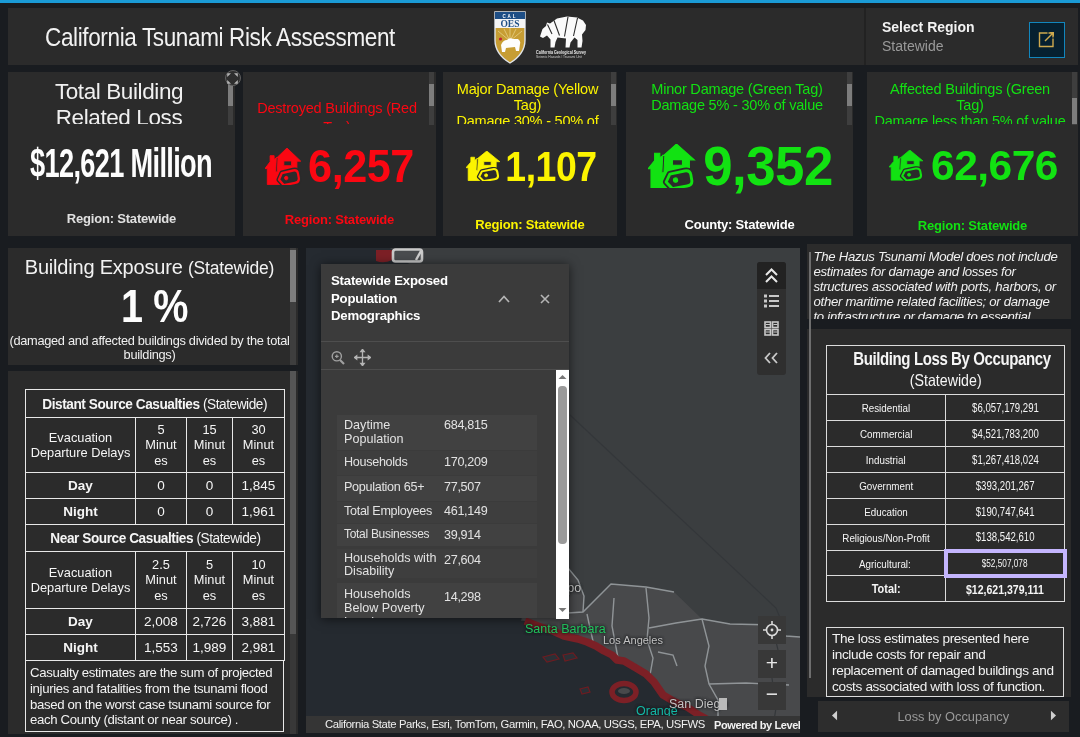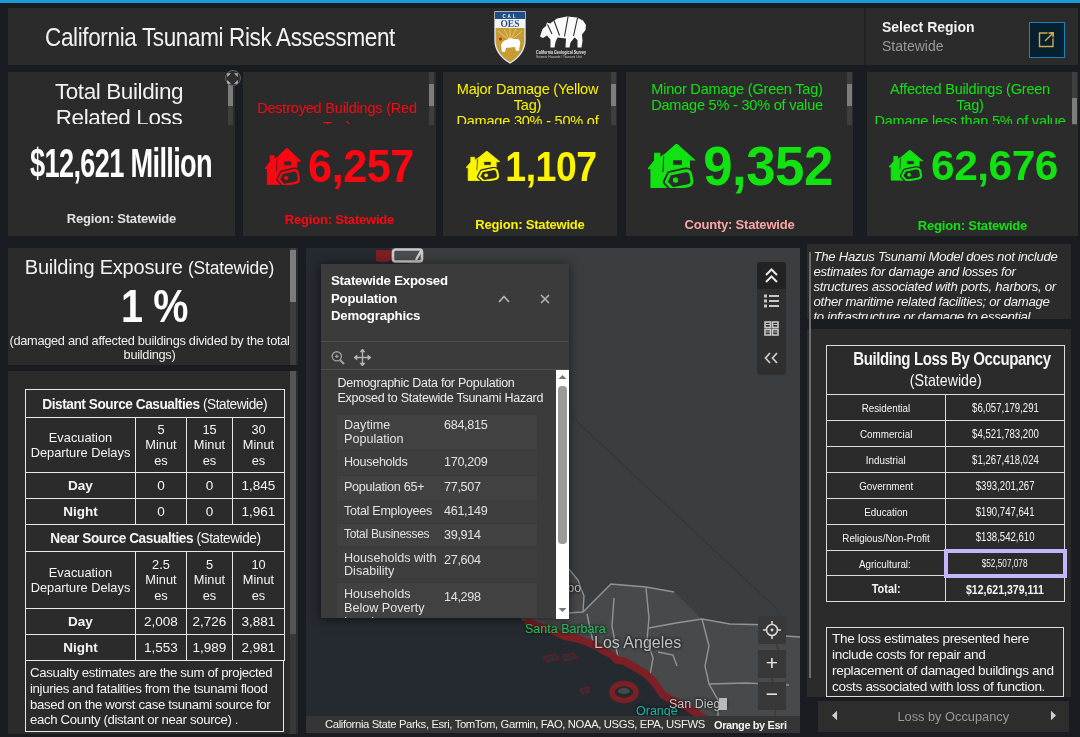--- a/index.html
+++ b/index.html
@@ -106,21 +106,21 @@
 <div class="abs ctr" style="left:400.5px; top:142px; width:300px; font-size:43px; font-weight:bold; color:#fcf400; transform:scaleX(0.87); letter-spacing:-0.5px; white-space:nowrap;">1,107</div>
 <div class="abs ctr" style="left:443px; top:217px; width:174px; font-size:13px; font-weight:bold; color:#fcf400; letter-spacing:-0.2px;">Region: Statewide</div>
 <div class="sb" style="left:611px; top:72px; width:5px; height:53px;"></div>
 <div class="sbt" style="left:611px; top:84px; width:5px; height:22px;"></div>
 
 <div class="abs ctr" style="left:626px; top:72px; width:222px; height:52px; overflow:hidden; color:#12e212; font-size:14.5px; line-height:16.2px; padding-top:9px; letter-spacing:-0.2px;">Minor Damage (Green Tag)<br>Damage 5% - 30% of value</div>
 <svg class="abs" style="left:648px; top:143.5px;" width="48" height="44.5" viewBox="0 0 45 41" preserveAspectRatio="none">
     <use href="#housetag" fill="#12e212" stroke="#12e212"></use>
   </svg>
 <div class="abs ctr" style="left:617.5px; top:133.5px; width:300px; font-size:55px; font-weight:bold; color:#12e212; transform:scaleX(0.96); letter-spacing:-0.5px; white-space:nowrap;">9,352</div>
-<div class="abs ctr" style="left:626px; top:217px; width:227px; font-size:13px; font-weight:bold; color:#fca5a5; letter-spacing:-0.2px;">County: Statewide</div>
+<div class="abs ctr" style="left:626px; top:217px; width:227px; font-size:13px; font-weight:bold; color:#ffffff; letter-spacing:-0.2px;">County: Statewide</div>
 <div class="sb" style="left:847px; top:72px; width:5px; height:53px;"></div>
 <div class="sbt" style="left:847px; top:84px; width:5px; height:22px;"></div>
 
 <div class="abs ctr" style="left:867px; top:72px; width:206px; height:52px; overflow:hidden; color:#12e212; font-size:14.5px; line-height:16.2px; padding-top:9px; letter-spacing:-0.2px;">Affected Buildings (Green<br>Tag)<br>Damage less than 5% of value</div>
 <svg class="abs" style="left:889px; top:150px;" width="35" height="30.5" viewBox="0 0 45 41" preserveAspectRatio="none">
     <use href="#housetag" fill="#12e212" stroke="#12e212"></use>
   </svg>
 <div class="abs ctr" style="left:844.5px; top:142px; width:300px; font-size:42.5px; font-weight:bold; color:#12e212; transform:scaleX(1); letter-spacing:-0.5px; white-space:nowrap;">62,676</div>
 <div class="abs ctr" style="left:867px; top:218px; width:211px; font-size:13px; font-weight:bold; color:#12e212; letter-spacing:-0.2px;">Region: Statewide</div>
 <div class="sb" style="left:1072px; top:72px; width:5px; height:53px;"></div>
@@ -228,21 +228,21 @@
     <path d="M70 2 L88 2 Q90 8 86 12 Q78 16 70 13 Z" fill="#7c2026"></path>
     <rect x="87" y="1.5" width="29" height="12" rx="2.5" fill="#4a4c4f" stroke="#c9c9c9" stroke-width="2.6"></rect>
     <path d="M110 12 L115 3" stroke="#cfcfcf" stroke-width="2.4"></path>
     <g fill="#e8e8e8" font-size="8">
         <text x="95" y="20">. ..  .</text>
       </g>
   </svg>
 
   <div class="abs" style="left:255px; top:333px; font-size:12.5px; color:#c3c3c3; text-shadow:0 0 3px #16181a, 0 0 3px #16181a;">spo</div>
   <div class="abs" style="left:219px; top:374px; font-size:12.5px; color:#22c55e; text-shadow:0 0 3px #16181a, 0 0 3px #16181a;">Santa Barbara</div>
-  <div class="abs" style="left:288px; top:386px; font-size:16px; color:#c3c3c3; text-shadow:0 0 3px #16181a, 0 0 3px #16181a;">Los Angeles</div>
+  <div class="abs" style="left:297px; top:386px; font-size:11px; color:#c3c3c3; text-shadow:0 0 3px #16181a, 0 0 3px #16181a;">Los Angeles</div>
   <div class="abs" style="left:330px; top:416px; font-size:12.5px; color:#14b8a6; text-shadow:0 0 3px #16181a, 0 0 3px #16181a;margin-top:40px;">Orange</div>
   <div class="abs" style="left:363px; top:449px; font-size:12.5px; color:#c3c3c3; text-shadow:0 0 3px #16181a, 0 0 3px #16181a;">San Diego</div>
   <div class="abs" style="left:413px; top:450px; width:8px; height:12px; background:#b9b9b9;"></div>
 
   <div class="abs" style="left:451px; top:14px; width:29px; height:113px; background:#2f2f2f; border-radius:3px;"></div>
   <div class="abs" style="left:451px; top:14px; width:29px; height:27px; background:#222; border-radius:3px 3px 0 0;"></div>
   <svg class="abs" style="left:451px; top:14px;" width="29" height="113" viewBox="0 0 29 113">
     <g stroke="#e8e8e8" stroke-width="2" fill="none">
       <path d="M9 18 L14.5 12.5 L20 18 M9 25 L14.5 19.5 L20 25" transform="translate(0,-5)"></path>
     </g>
@@ -273,21 +273,21 @@
         <g stroke="#d9d9d9" stroke-width="1.6">
           <path d="M14 5 V8 M14 20 V23 M5 14 H8 M20 14 H23"></path>
         </g>
       </svg>
   </div>
   <div class="abs" style="left:452px; top:402px; width:28px; height:28px; background:#383838; color:#e8e8e8; font-size:21px; text-align:center; line-height:26px;">+</div>
   <div class="abs" style="left:452px; top:434px; width:28px; height:28px; background:#383838; color:#e8e8e8; font-size:21px; text-align:center; line-height:24px;">−</div>
 
   <div class="abs" style="left:0; top:468px; width:494px; height:17px; background:#353535;"></div>
   <div class="abs" style="left:19px; top:470px; font-size:11.3px; color:#f0f0f0; letter-spacing:-0.38px; white-space:nowrap;">California State Parks, Esri, TomTom, Garmin, FAO, NOAA, USGS, EPA, USFWS</div>
-  <div class="abs" style="left:408px; top:470.5px; font-size:11px; font-weight:bold; color:#f2f2f2; letter-spacing:-0.4px; white-space:nowrap;">Orange by Esri</div>
+  <div class="abs" style="left:408px; top:470.5px; font-size:11px; font-weight:bold; color:#f2f2f2; letter-spacing:-0.4px; white-space:nowrap;">Powered by Level</div>
 
   <div class="abs" style="left:15px; top:15.5px; width:248px; height:354.5px; background:#3b3b3b; box-shadow:0 1px 10px rgba(0,0,0,0.6); overflow:hidden;">
     <div class="abs" style="left:10px; top:8.5px; width:130px; font-size:13.2px; font-weight:bold; color:#ffffff; line-height:17.6px; letter-spacing:-0.2px;">Statewide Exposed Population Demographics</div>
     <svg class="abs" style="left:176px; top:30px;" width="14" height="10" viewBox="0 0 14 10">
         <path d="M2 8 L7 2.5 L12 8" stroke="#b5b5b5" stroke-width="1.7" fill="none"></path>
       </svg>
     <svg class="abs" style="left:218px; top:29px;" width="12" height="12" viewBox="0 0 12 12">
         <path d="M2 2 L10 10 M10 2 L2 10" stroke="#b5b5b5" stroke-width="1.6"></path>
       </svg>
     <div class="abs" style="left:0; top:77px; width:248px; height:1px; background:#4e4e4e;"></div>
@@ -296,21 +296,20 @@
         <path d="M10 10 L14 14" stroke="#a0a0a0" stroke-width="2.2"></path>
         <path d="M6.8 4.5 V8.1 M5 6.3 H8.6" stroke="#a0a0a0" stroke-width="1.2"></path>
       </svg>
     <svg class="abs" style="left:33px; top:85.5px;" width="17" height="17" viewBox="0 0 24 24">
         <g stroke="#b5b5b5" stroke-width="1.9" fill="#b5b5b5">
           <path d="M12 3.5 V20.5 M3.5 12 H20.5" fill="none"></path>
           <path d="M12 0.5 L9.6 3.8 H14.4 Z M12 23.5 L9.6 20.2 H14.4 Z M0.5 12 L3.8 9.6 V14.4 Z M23.5 12 L20.2 9.6 V14.4 Z"></path>
         </g>
       </svg>
     <div class="abs" style="left:0; top:105px; width:248px; height:1px; background:#4e4e4e;"></div>
-    <div class="abs" style="left:16.5px; top:112px; width:215px; font-size:12.5px; color:#ececec; line-height:15.3px; letter-spacing:-0.25px;">Demographic Data for Population Exposed to Statewide Tsunami Hazard</div>
 
     <div class="abs" style="left:16px; top:151.5px; width:200px; height:34.5px; background:#414141;"></div>
     <div class="abs" style="left:16px; top:187px; width:200px; height:24.5px; background:#3e3e3e;"></div>
     <div class="abs" style="left:16px; top:212.5px;  width:200px; height:24.5px; background:#414141;"></div>
     <div class="abs" style="left:16px; top:238.5px; width:200px; height:21px; background:#3e3e3e;"></div>
     <div class="abs" style="left:16px; top:260.5px;  width:200px; height:22px; background:#414141;"></div>
     <div class="abs" style="left:16px; top:285.5px; width:200px; height:29px; background:#3e3e3e;"></div>
     <div class="abs" style="left:16px; top:319.5px; width:200px; height:35px; background:#414141;"></div>
     <div class="abs" style="left:23px; top:155.5px; width:95px; font-size:12.6px; color:#e2e2e2; line-height:13.9px;">Daytime Population</div>
     <div class="abs" style="left:123px; top:154.5px; font-size:12.6px; color:#e2e2e2; letter-spacing:-0.3px;">684,815</div>

